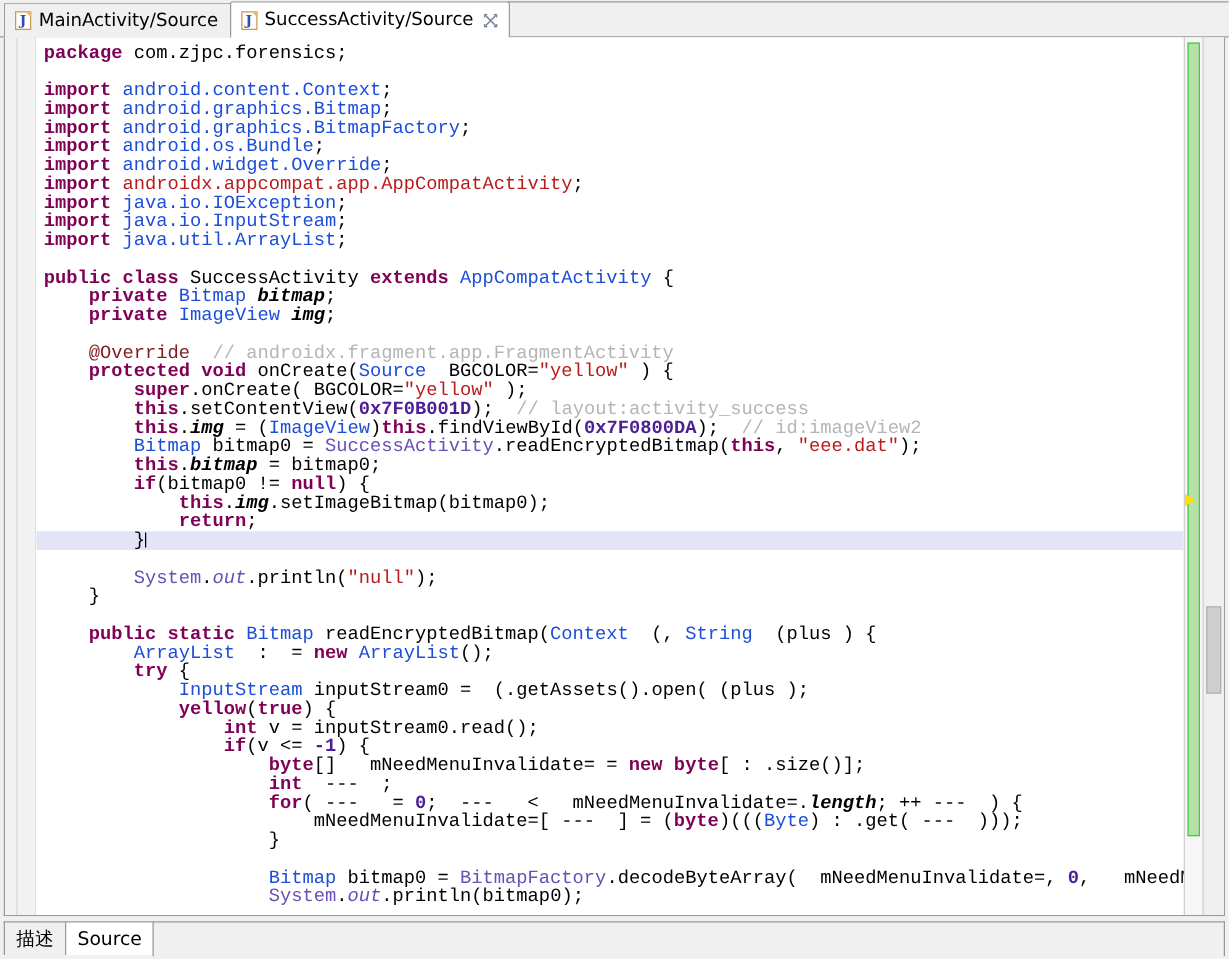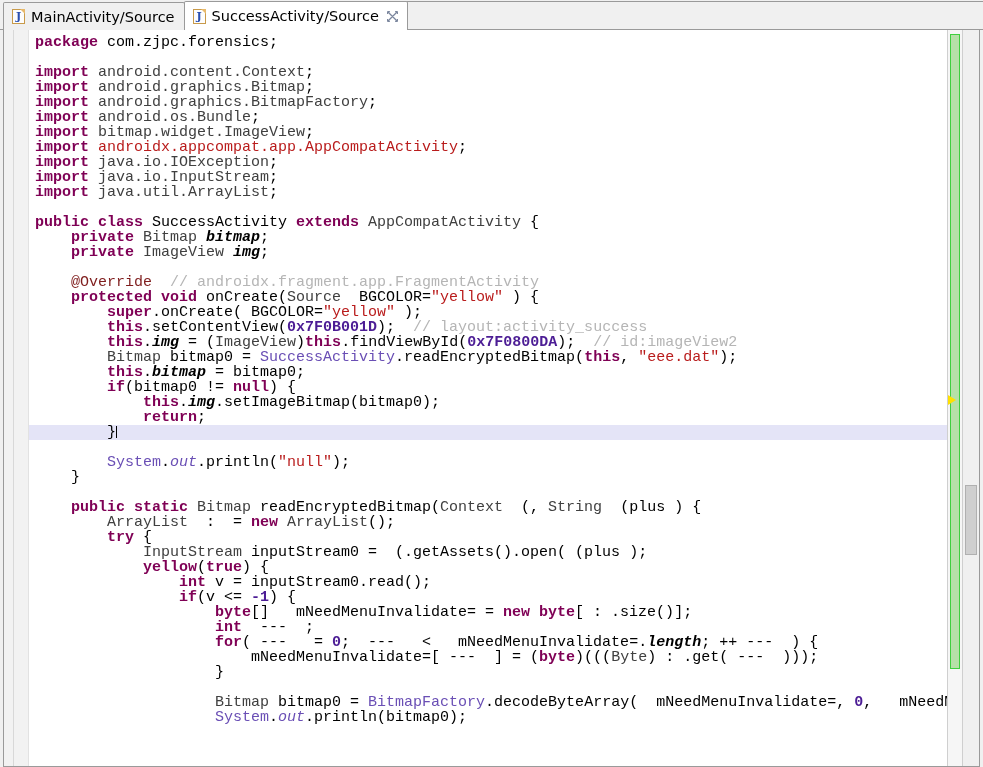--- a/index.html
+++ b/index.html
@@ -127,21 +127,21 @@
   }
   .hl-line{
     position:absolute;
     left:0;right:0;
     height:15px;
     background:#e4e4f7;
     z-index:1;
   }
   
   .kw   {color:#7f0055;font-weight:bold;}
-  .typ  {color:#404040;}
+  .typ  {color:#1d4ed8;}
   .str  {color:#b91c1c;}
   .num  {color:#4c1d95;font-weight:bold;}
   .cmt  {color:#b5b5b5;}
   .fldb {color:#000000;font-style:italic;font-weight:bold;}
   .stat {color:#6a4fb5;font-style:italic;text-align:center;}
   .statn{color:#6a4fb5;}
   .ann  {color:#7f1d1d;}
   .caret{
     display:inline-block;width:1px;height:12px;
     background:#000;vertical-align:-2px;
@@ -249,21 +249,21 @@
     <div class="foldcol"></div>
 
     <div class="codearea">
       <div class="hl-line" style="top: 395px; background: rgb(228, 228, 247);"></div>
       <pre class="code"><span class="kw">package </span>com.zjpc.forensics;
 
 <span class="kw">import </span><span class="typ">android.content.Context</span>;
 <span class="kw">import </span><span class="typ">android.graphics.Bitmap</span>;
 <span class="kw">import </span><span class="typ">android.graphics.BitmapFactory</span>;
 <span class="kw">import </span><span class="typ">android.os.Bundle</span>;
-<span class="kw">import </span><span class="typ">bitmap.widget.ImageView</span>;
+<span class="kw">import </span><span class="typ">android.widget.Override</span>;
 <span class="kw">import </span><span class="str">androidx.appcompat.app.AppCompatActivity</span>;
 <span class="kw">import </span><span class="typ">java.io.IOException</span>;
 <span class="kw">import </span><span class="typ">java.io.InputStream</span>;
 <span class="kw">import </span><span class="typ">java.util.ArrayList</span>;
 
 <span class="kw">public class </span>SuccessActivity <span class="kw">extends </span><span class="typ">AppCompatActivity</span> {
 <span class="kw">    private </span><span class="typ">Bitmap </span><span class="fldb">bitmap</span>;
 <span class="kw">    private </span><span class="typ">ImageView </span><span class="fldb">img</span>;
 
 <span class="ann">    @Override</span><span class="cmt">  // androidx.fragment.app.FragmentActivity</span>
@@ -302,14 +302,23 @@
     <div class="oruler">
       <div class="obar" style="top: 4px; height: 635px; border-color: rgb(63, 207, 63);"></div>
       <div class="omark" style="top: 365px; left: 0px; border-left-color: rgb(255, 224, 0);"></div>
     </div>
 
     <div class="vscroll">
       <div class="vthumb" style="height: 70px; top: 455px;"></div>
     </div>
   </div>
 
+  <div class="bottomtabs">
+    <div class="btab">
+      <span>描述</span>
+    </div>
+    <div class="btab active">
+      <span>Source</span>
+    </div>
+    <div class="btab-filler"></div>
+  </div>
 
 </div>
 
 </body></html>

